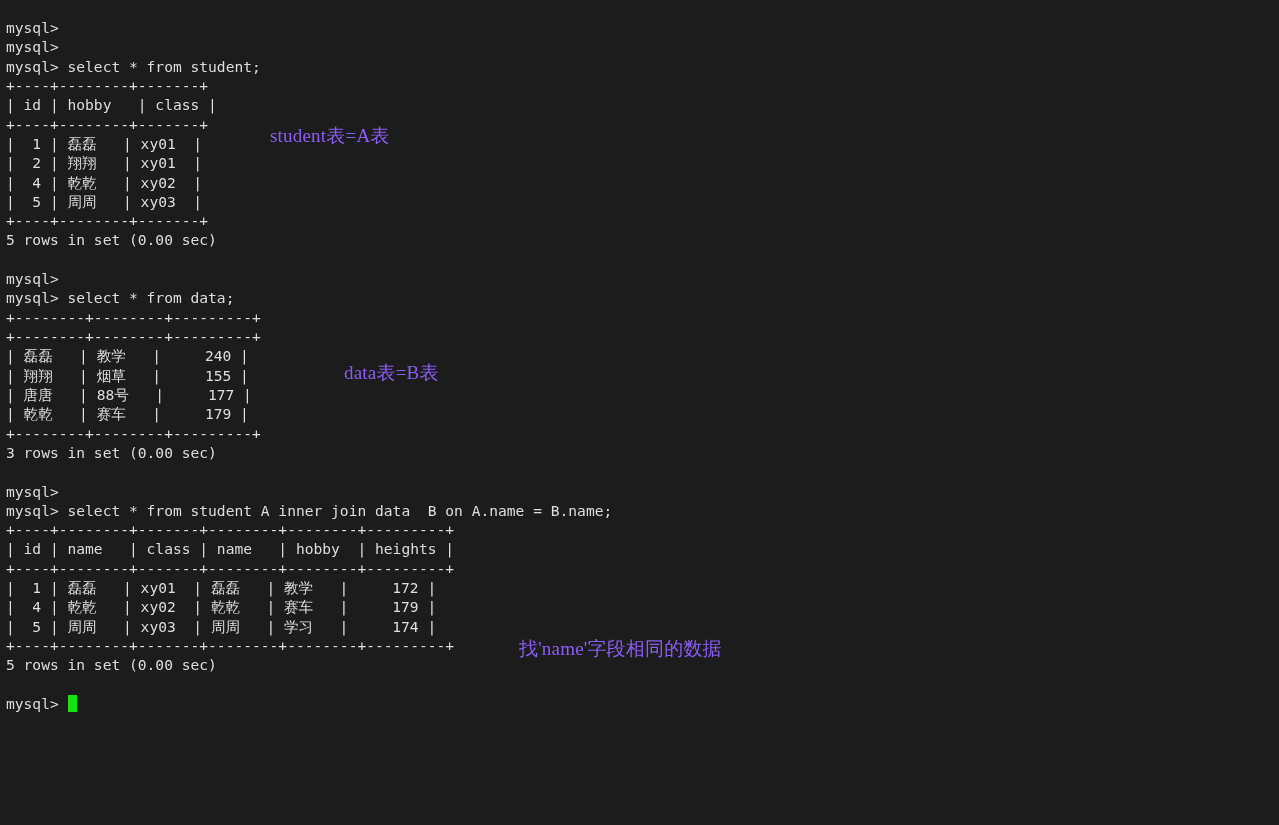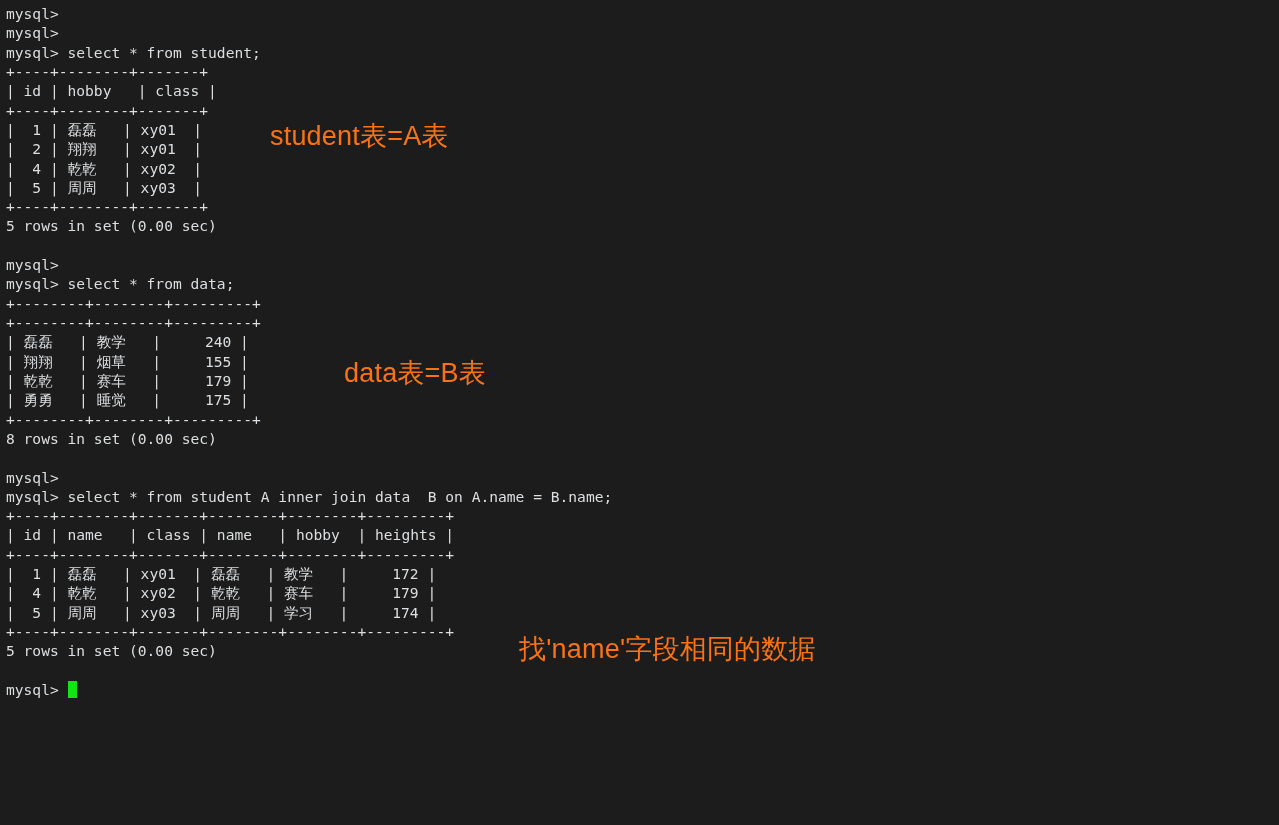--- a/index.html
+++ b/index.html
@@ -14,21 +14,21 @@
     overflow: hidden;
     font-family: "DejaVu Sans Mono", "Liberation Mono", monospace;
   }
   #terminal {
     position: relative;
     width: 1279px;
     height: 825px;
     background: #1c1c1c;
     color: #dcdfe1;
     box-sizing: border-box;
-    padding: 4px 0 0 6px;
+    padding: 18px 0 0 6px;
   }
   .tline {
     font-family: "DejaVu Sans Mono", "Liberation Mono", monospace;
     font-size: 14.6px;
     line-height: 19.32px;
     height: 19.32px;
     white-space: pre;
     letter-spacing: 0px;
     color: #dcdfe1;
     margin: 0;
@@ -50,23 +50,23 @@
   .cursor-block {
     display: inline-block;
     width: 9px;
     height: 17px;
     background: #14e414;
     margin-left: 0px;
   }
   
   .annot {
     position: absolute;
-    color: #f97316;
-    font-family: Liberation Sans, sans-serif;
-    font-size: 27px;
+    color: #8b5cf6;
+    font-family: Liberation Serif, serif;
+    font-size: 19px;
     line-height: 26px;
     white-space: pre;
     letter-spacing: 0.2px;
   }
   #annot-student { left: 270px; top: 123px; }
   #annot-data    { left: 344px; top: 360px; }
   #annot-join    { left: 519px; top: 636px; }
 </style>
 </head>
 <body>
@@ -86,24 +86,24 @@
       <div class="tline">|  5 | 周周   | xy03  |</div>
       <div class="tline">+----+--------+-------+</div>
       <div class="tline">5 rows in set (0.00 sec)</div>
       <div class="tline blank"></div>
       <div class="tline">mysql&gt;</div>
       <div class="tline">mysql&gt; select * from data;</div>
       <div class="tline">+--------+--------+---------+</div>
       <div class="tline">+--------+--------+---------+</div>
       <div class="tline">| 磊磊   | 教学   |     240 |</div>
       <div class="tline">| 翔翔   | 烟草   |     155 |</div>
+      <div class="tline">| 唐唐   | 88号   |     177 |</div>
       <div class="tline">| 乾乾   | 赛车   |     179 |</div>
-      <div class="tline">| 勇勇   | 睡觉   |     175 |</div>
       <div class="tline">+--------+--------+---------+</div>
-      <div class="tline">8 rows in set (0.00 sec)</div>
+      <div class="tline">3 rows in set (0.00 sec)</div>
       <div class="tline blank"></div>
       <div class="tline">mysql&gt;</div>
       <div class="tline">mysql&gt; select * from student A inner join data  B on A.name = B.name;</div>
       <div class="tline">+----+--------+-------+--------+--------+---------+</div>
       <div class="tline">| id | name   | class | name   | hobby  | heights |</div>
       <div class="tline">+----+--------+-------+--------+--------+---------+</div>
       <div class="tline">|  1 | 磊磊   | xy01  | 磊磊   | 教学   |     172 |</div>
       <div class="tline">|  4 | 乾乾   | xy02  | 乾乾   | 赛车   |     179 |</div>
       <div class="tline">|  5 | 周周   | xy03  | 周周   | 学习   |     174 |</div>
       <div class="tline">+----+--------+-------+--------+--------+---------+</div>

